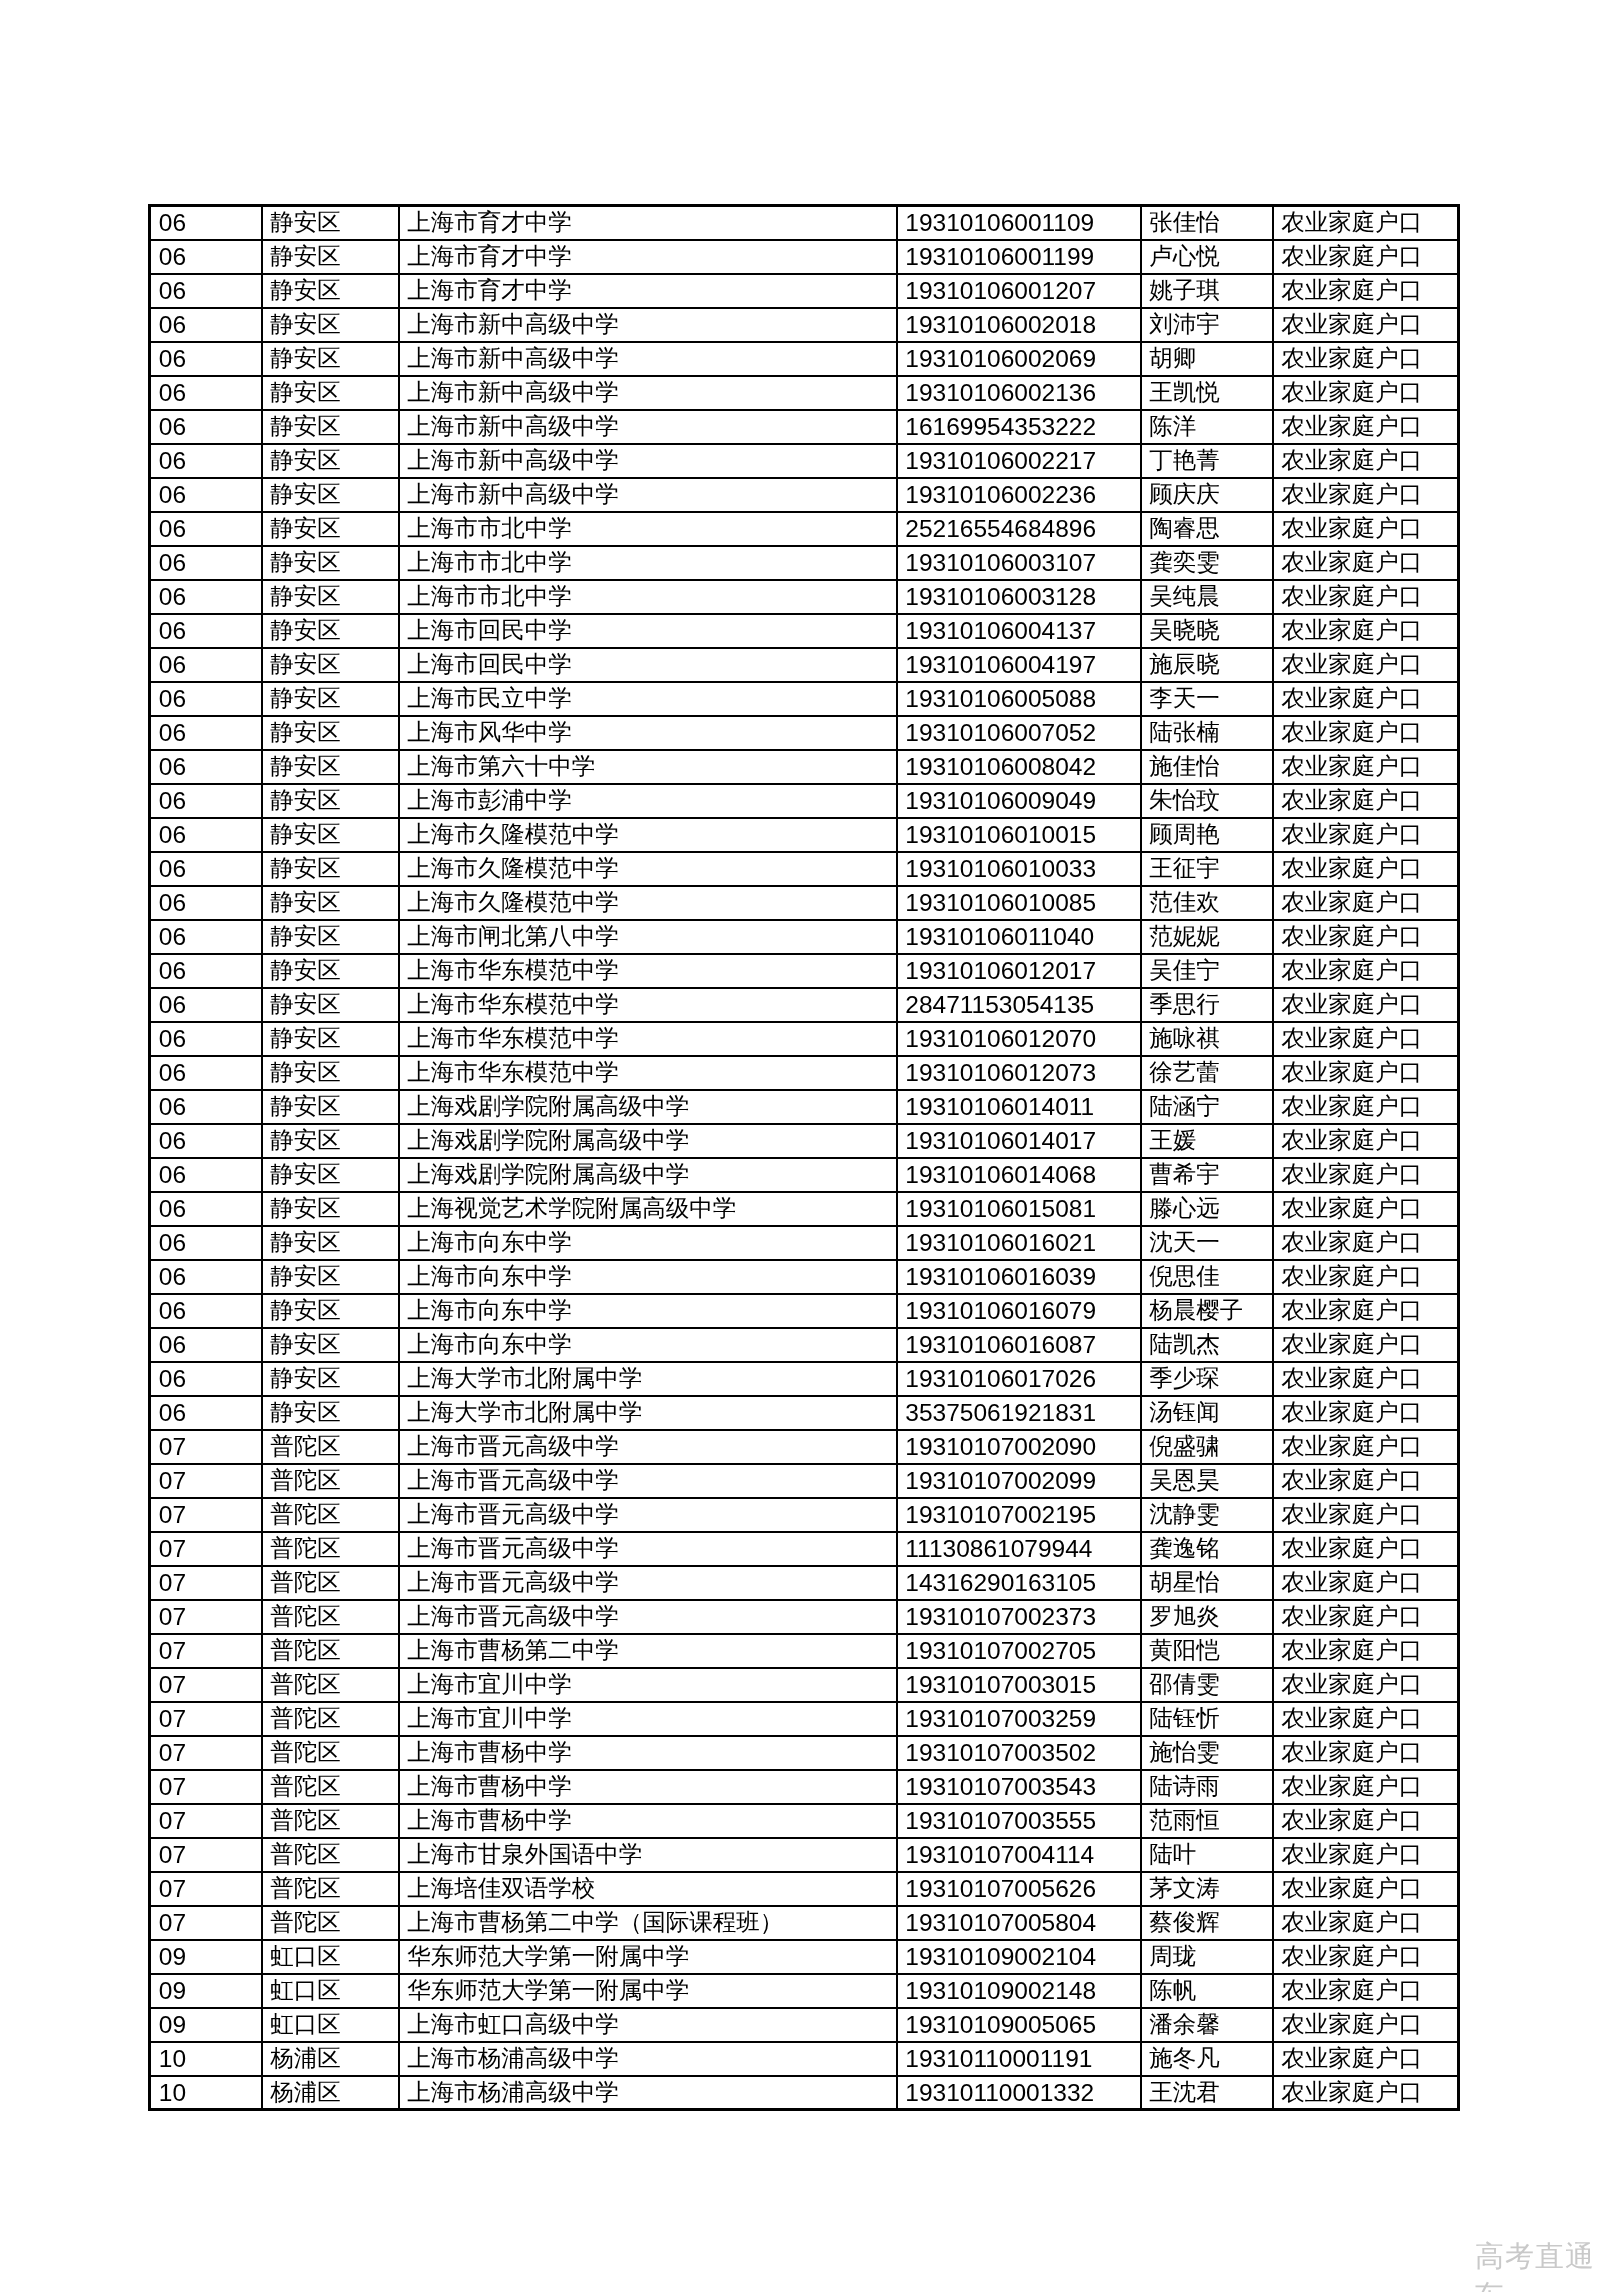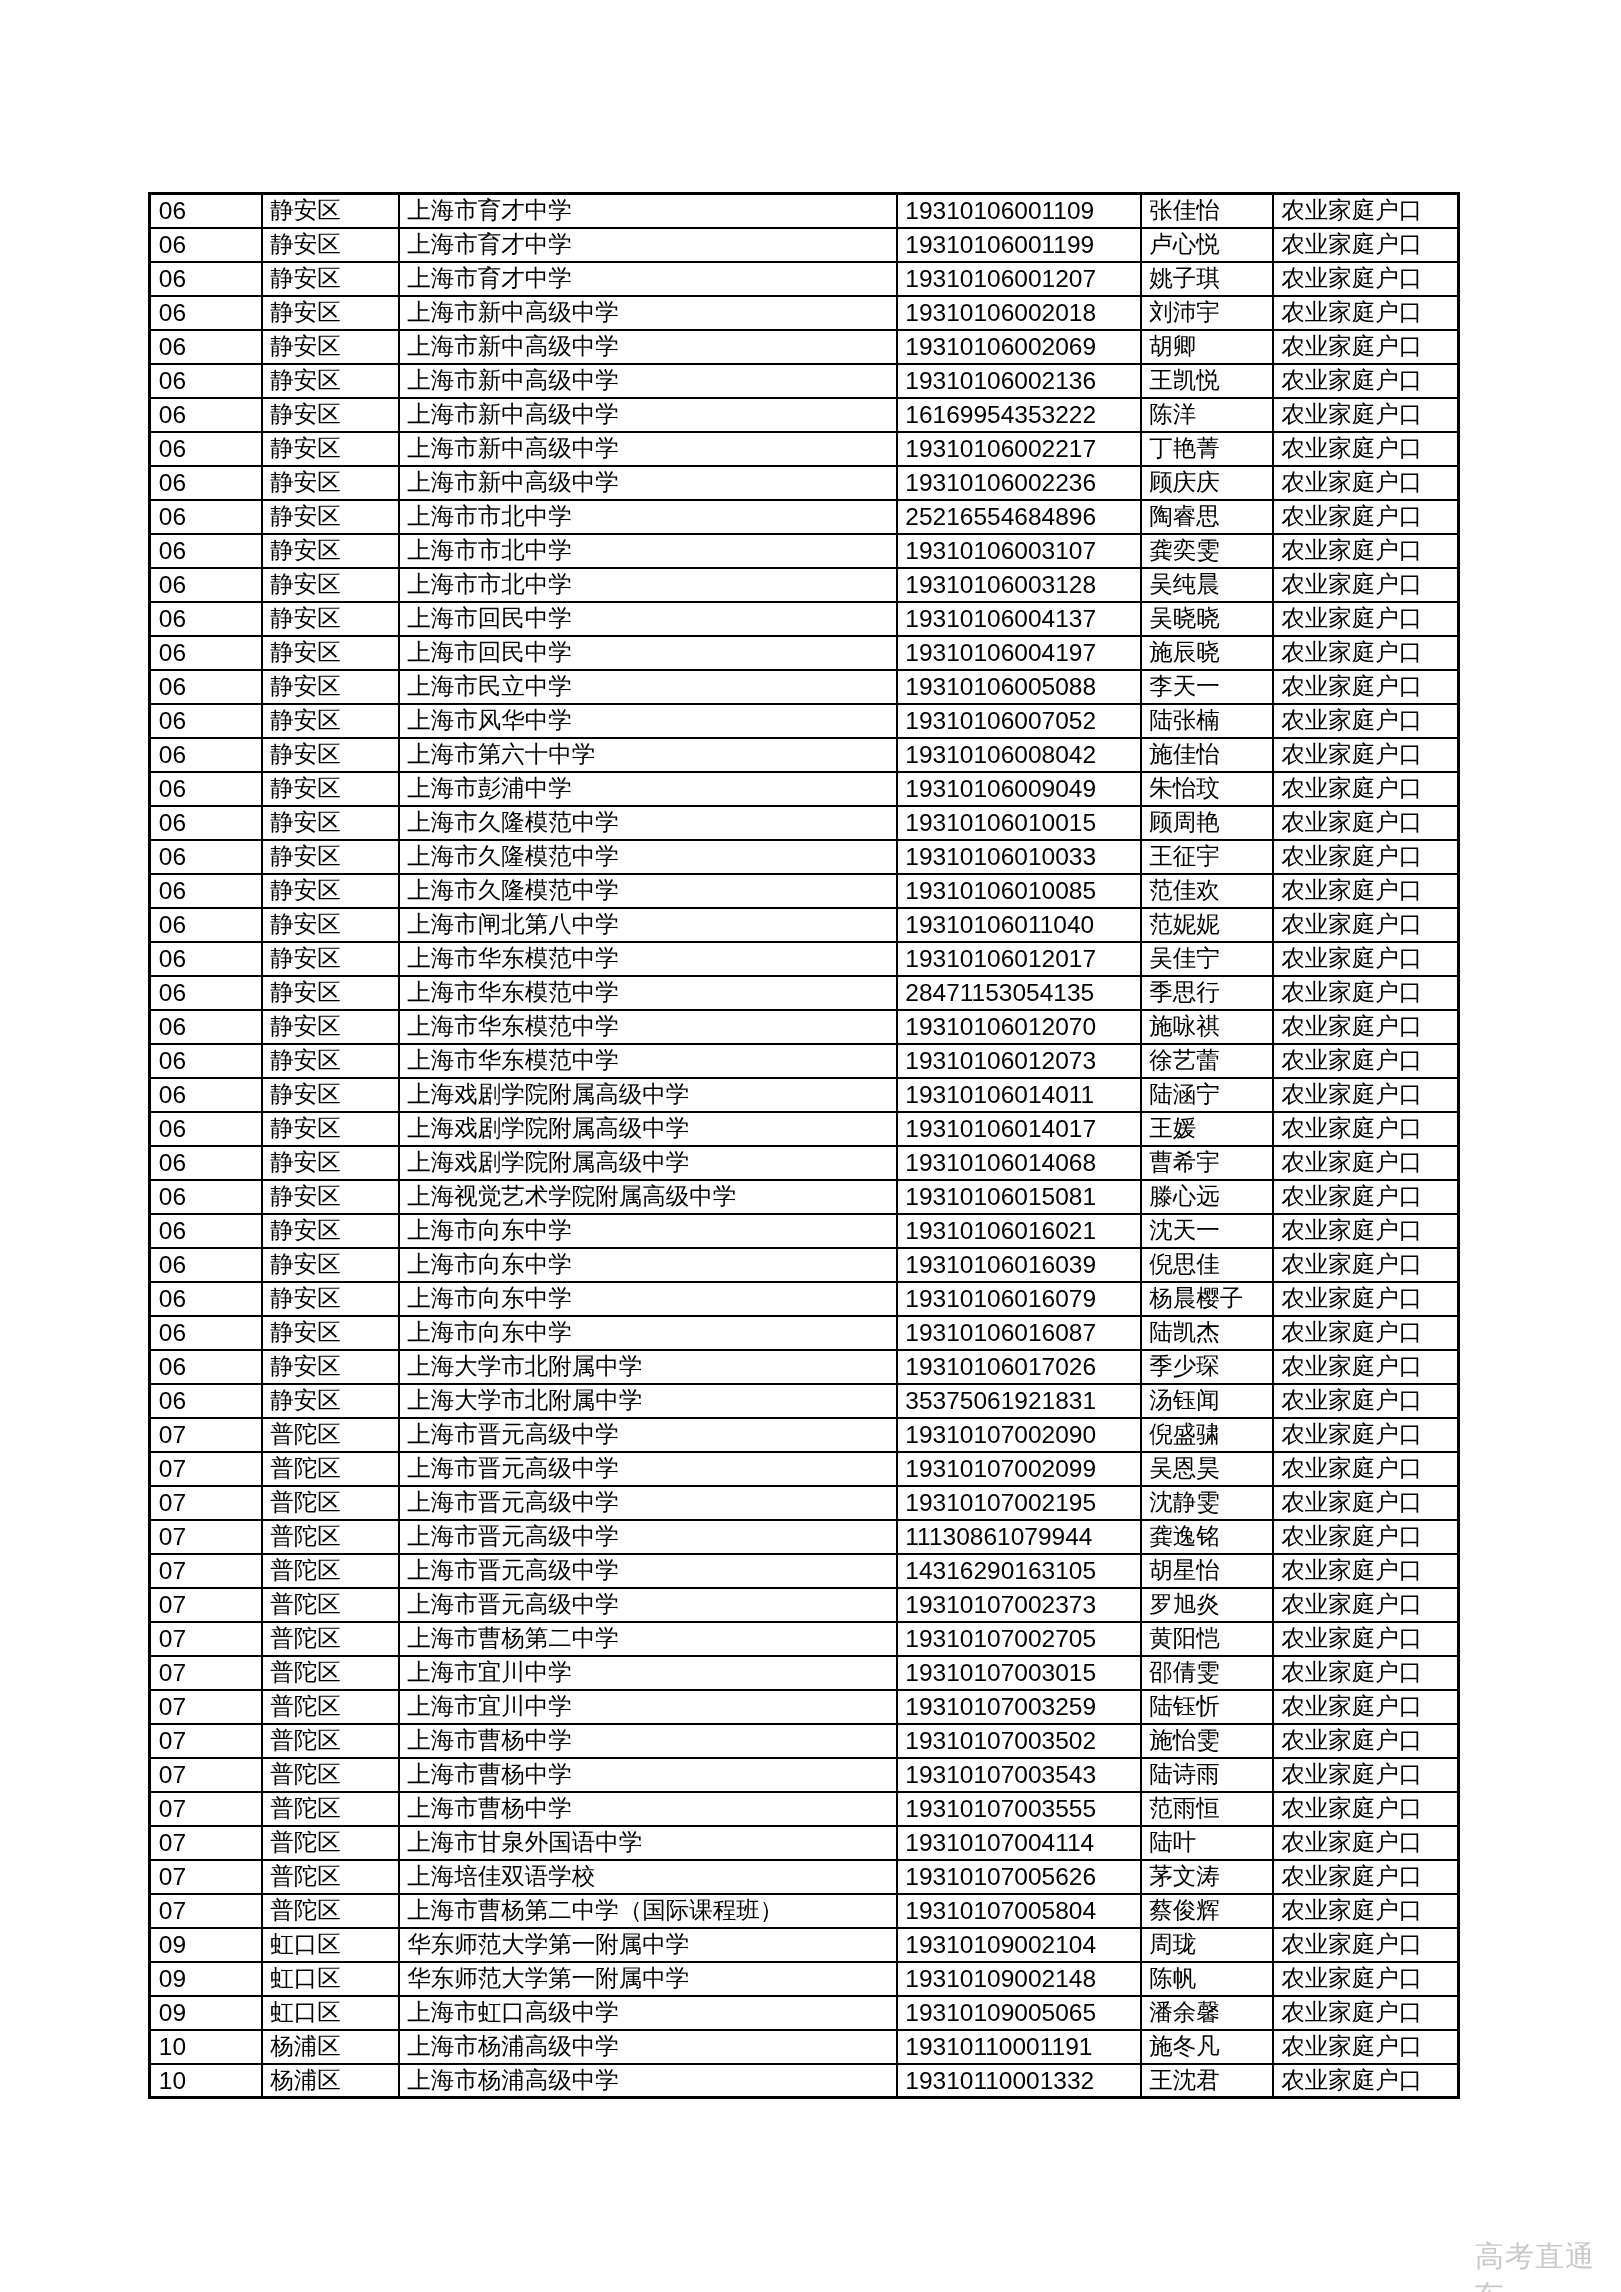--- a/index.html
+++ b/index.html
@@ -10,21 +10,21 @@
   body {
     position: relative;
     width: 1621px;
     height: 2293px;
     font-family: "DejaVu Serif", serif;
     color: #000000;
   }
   table.roster {
     position: absolute;
     left: 148px;
-    top: 192px;
+    top: 204px;
     border-collapse: collapse;
     table-layout: fixed;
     border: 3.9px solid #000000;
   }
   table.roster td {
     border: 2.9px solid #000000;
     height: 34px;
     box-sizing: border-box;
     padding: 0 2px 0 7.8px;
     font-size: 23.5px;

